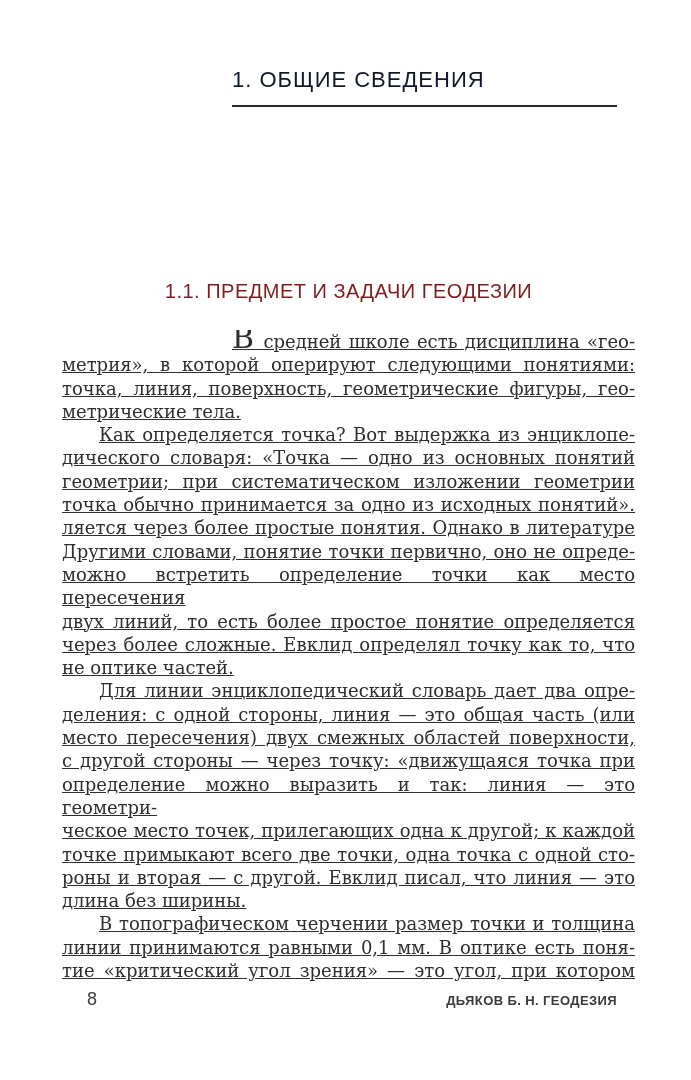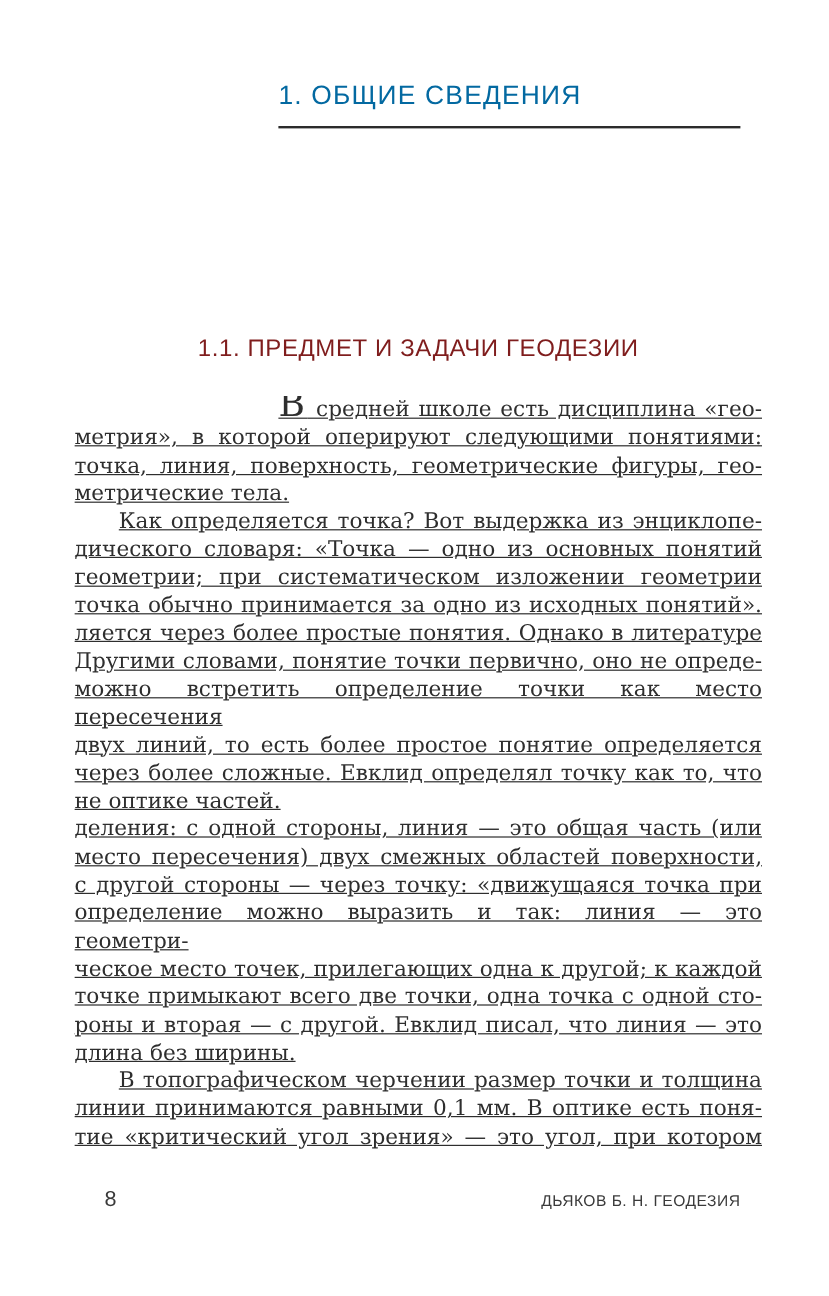--- a/index.html
+++ b/index.html
@@ -23,21 +23,21 @@
     border-bottom: 2px solid #2b2b2b;
     padding-bottom: 11px;
   }
   .chapter-title {
     margin: 0;
     font-family: "Liberation Sans", sans-serif;
     font-weight: 400;
     font-size: 22px;
     line-height: 28px;
     letter-spacing: 1px;
-    color: #0369a1;
+    color: #0f172a;
     white-space: nowrap;
   }
   .section-title {
     margin: 172px 56px 0 62px;
     text-align: center;
     font-family: "Liberation Sans", sans-serif;
     font-weight: 400;
     font-size: 20px;
     line-height: 24px;
     letter-spacing: 0.5px;
@@ -80,20 +80,21 @@
   .page-number {
     font-size: 18px;
     font-weight: 400;
     padding-left: 25px;
   }
   .running-title {
     font-size: 13px;
     letter-spacing: 0.4px;
     padding-right: 18px;
     white-space: nowrap;
+    font-weight: bold;
   }
 </style>
 </head>
 <body>
 
 <div class="page">
 
   <header class="chapter-head">
     <h1 class="chapter-title">1. ОБЩИЕ СВЕДЕНИЯ</h1>
   </header>
@@ -113,20 +114,21 @@
         <div class="line">геометрии; при систематическом изложении геометрии</div>
         <div class="line">точка обычно принимается за одно из исходных понятий».</div>
         <div class="line">ляется через более простые понятия. Однако в литературе</div>
         <div class="line">Другими словами, понятие точки первично, оно не опреде-</div>
         <div class="line">можно встретить определение точки как место пересечения</div>
         <div class="line">двух линий, то есть более простое понятие определяется</div>
         <div class="line">через более сложные. Евклид определял точку как то, что</div>
         <div class="line last">не оптике частей.</div>
       </div>
       <div class="paragraph">
+        <div class="line indent">Для линии энциклопедический словарь дает два опре-</div>
         <div class="line">деления: с одной стороны, линия — это общая часть (или</div>
         <div class="line">место пересечения) двух смежных областей поверхности,</div>
         <div class="line">с другой стороны — через точку: «движущаяся точка при</div>
         <div class="line">определение можно выразить и так: линия — это геометри-</div>
         <div class="line">ческое место точек, прилегающих одна к другой; к каждой</div>
         <div class="line">точке примыкают всего две точки, одна точка с одной сто-</div>
         <div class="line">роны и вторая — с другой. Евклид писал, что линия — это</div>
         <div class="line last">длина без ширины.</div>
       </div>
       <div class="paragraph">

